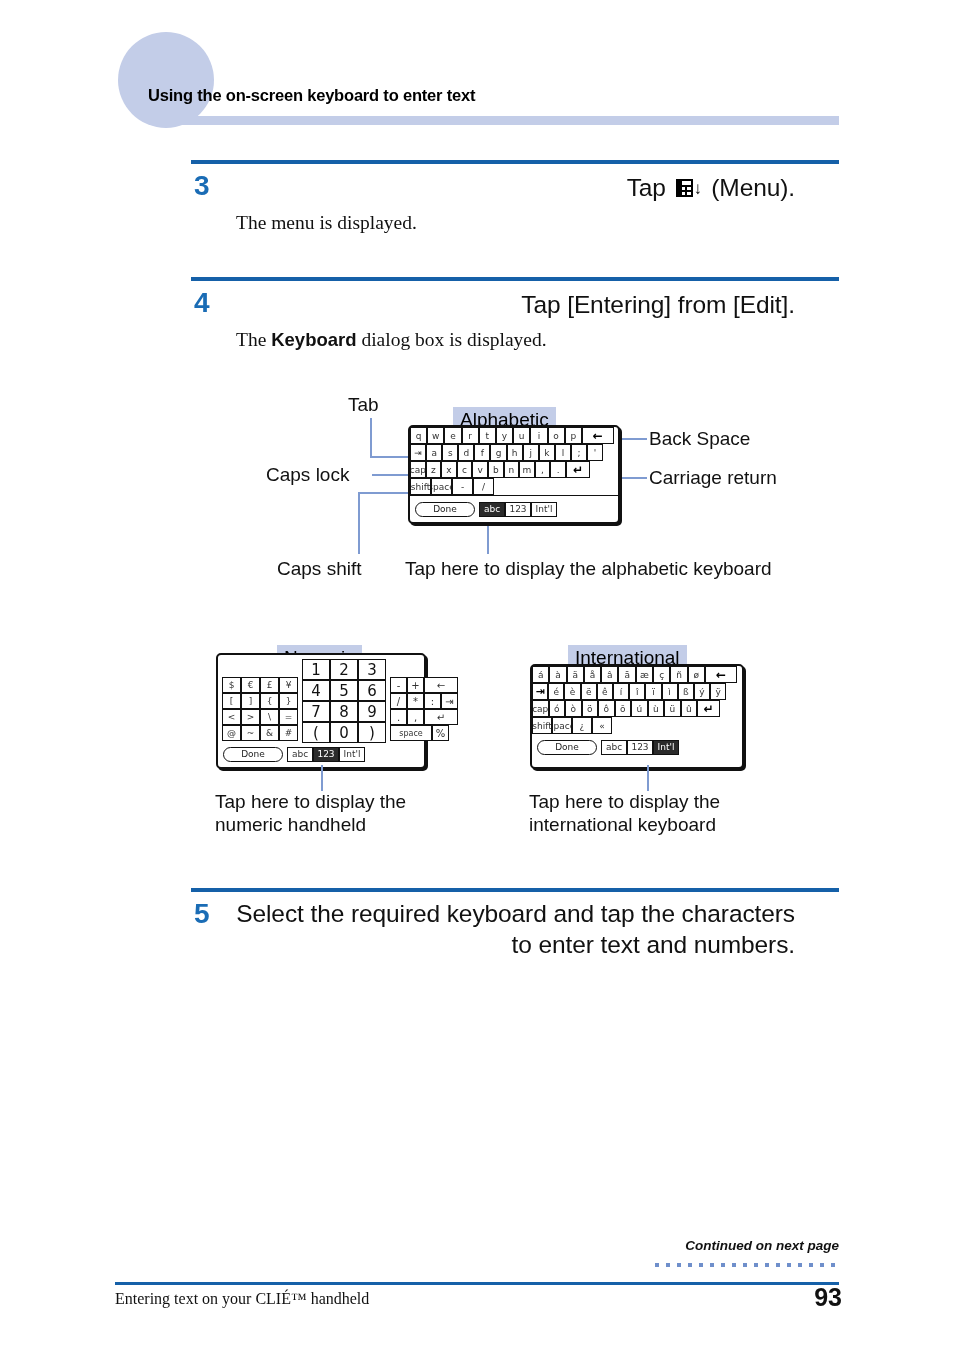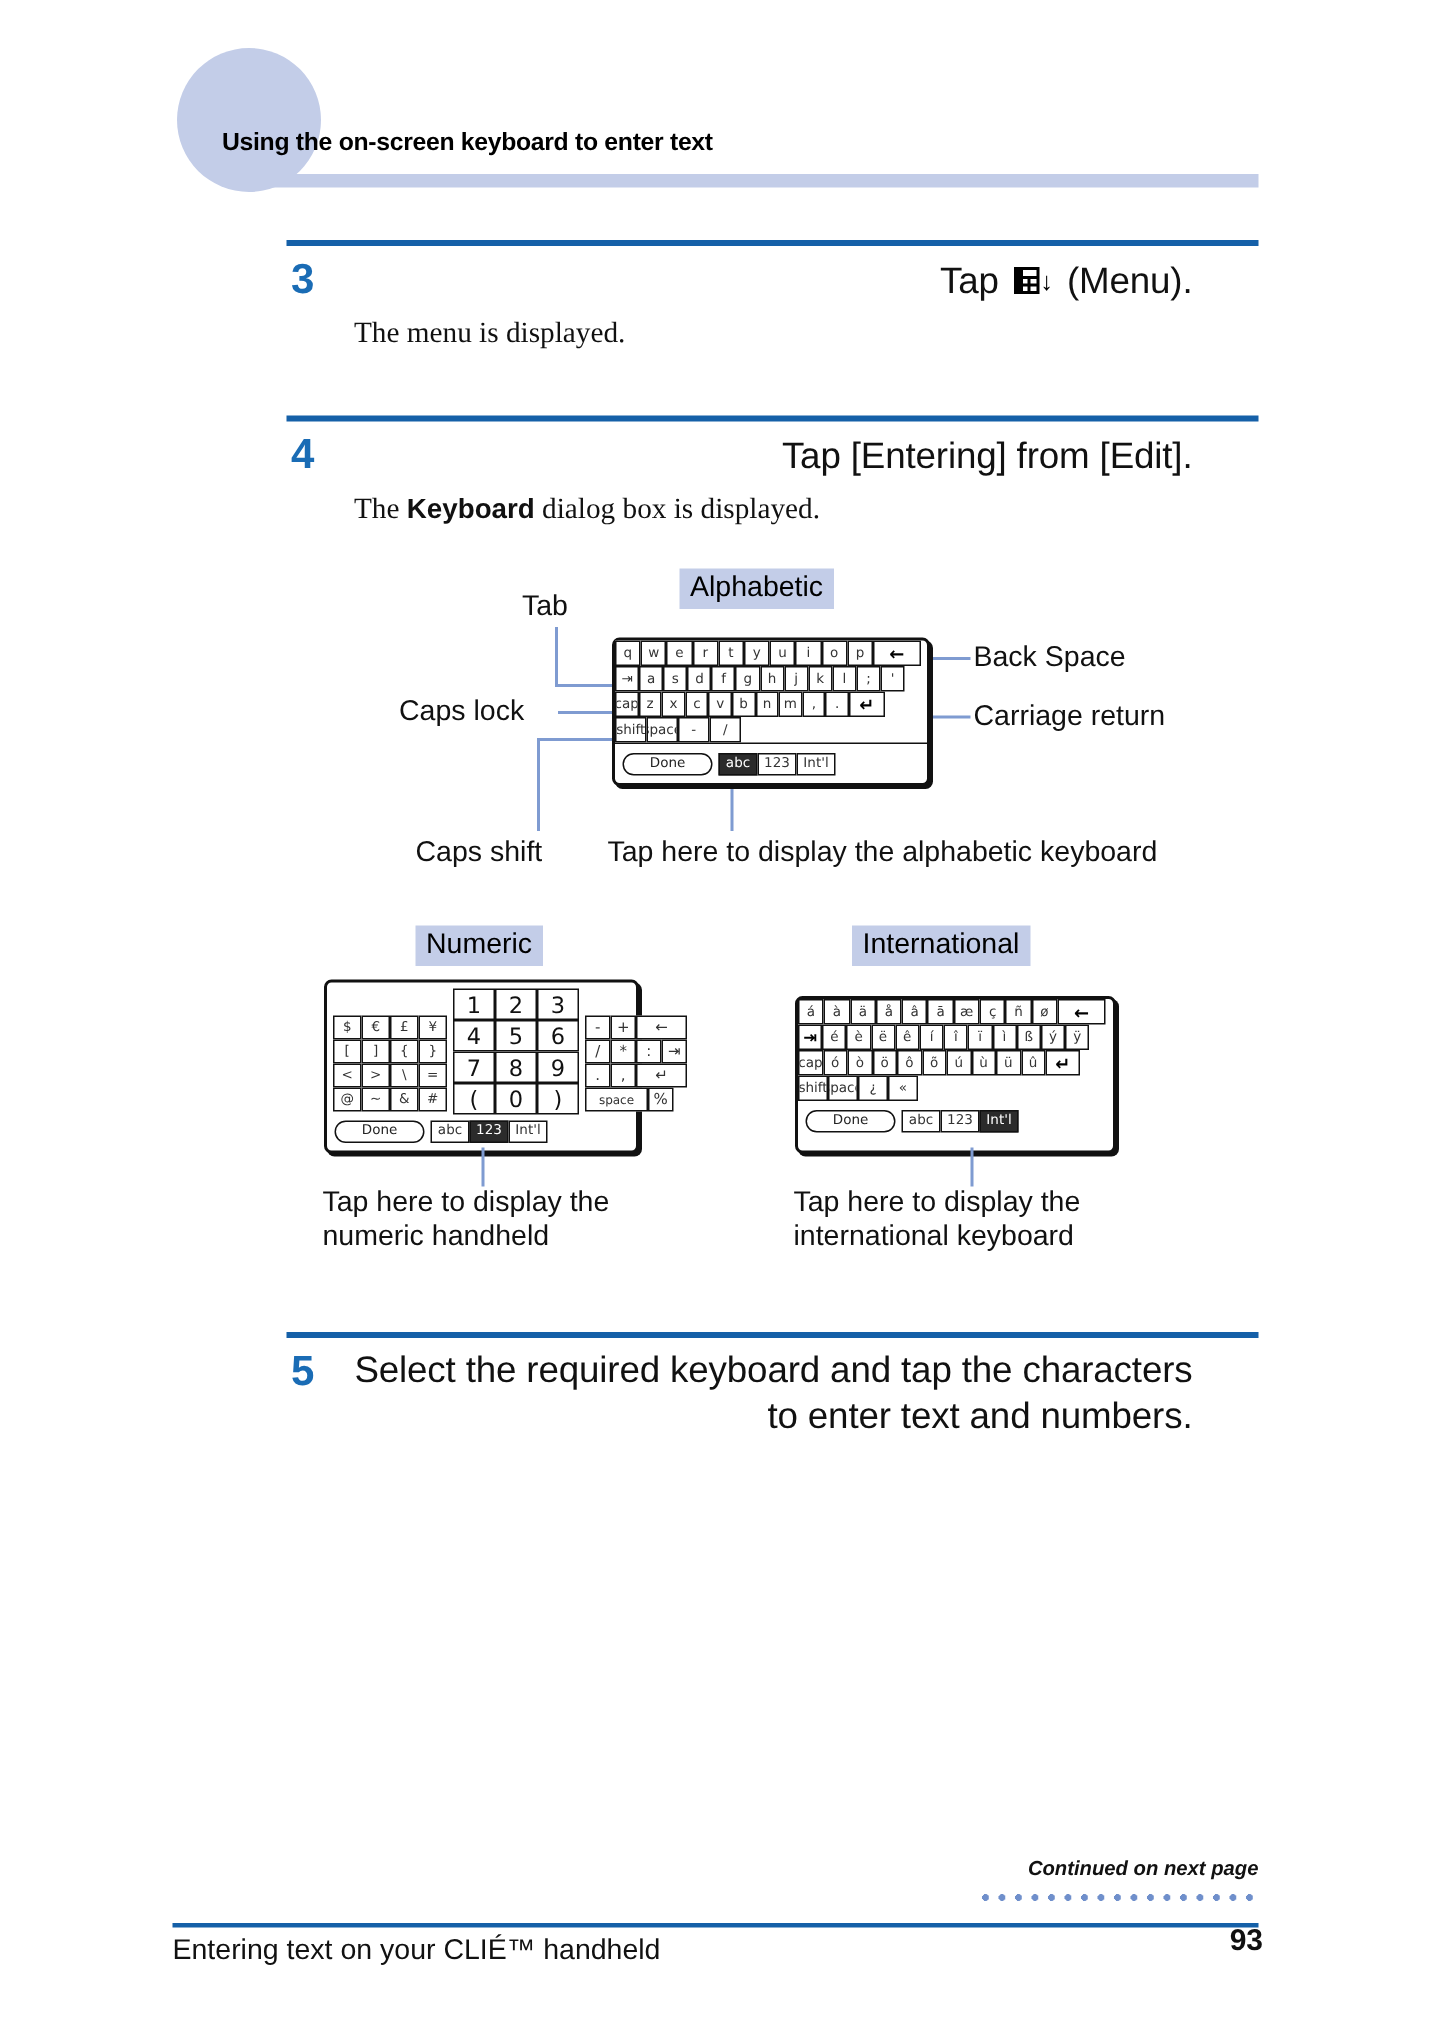--- a/index.html
+++ b/index.html
@@ -48,21 +48,21 @@
   .menu-icon .w3{position:absolute;left:6px;top:13px;width:3px;height:3px;background:#fff;}
   .menu-icon .w4{position:absolute;left:11px;top:8px;width:4px;height:3px;background:#fff;}
   .menu-icon .w5{position:absolute;left:11px;top:13px;width:4px;height:3px;background:#fff;}
   .menu-icon .arr{position:absolute;left:18px;top:1px;font-size:17px;line-height:17px;color:#000;}
 
   .bsarrow{font-family:"DejaVu Sans",sans-serif;font-weight:bold;font-size:20px;}
 
   
   .cap-label{
     position:absolute;background:#c3cde8;color:#000;font-size:19px;
-    padding:2px 7px 3px 7px;font-family:"Liberation Sans", sans-serif;white-space:nowrap;
+    padding:2px 7px 3px 7px;font-family:"Liberation Sans", sans-serif;white-space:nowrap;margin-top:28px;
   }
   .anno{
     position:absolute;font-size:19px;color:#111;white-space:nowrap;
     font-family:"Liberation Sans", sans-serif;line-height:1.2;
   }
   .lead{position:absolute;background:#7f9bd1;}
   .lead-h{height:2px;}
   .lead-v{width:2px;}
   .dot{position:absolute;width:6px;height:6px;border-radius:50%;background:#6f8fcb;}
 
@@ -131,23 +131,23 @@
 
   
   .cont-note{
     position:absolute;right:115px;top:1238px;font-size:13.5px;font-weight:bold;
     font-style:italic;color:#111;font-family:"Liberation Sans", sans-serif;
   }
   .dots{position:absolute;right:115px;top:1262px;width:185px;height:6px;
     background-image:radial-gradient(circle at 3px 3px, #6f8fcb 2.2px, transparent 2.4px);
     background-size:11px 6px;}
   .foot-rule{position:absolute;left:115px;top:1282px;width:724px;height:3px;background:#1560a8;}
-  .foot-text{position:absolute;left:115px;top:1290px;font-size:19px;color:#111;
-    font-family:Liberation Sans, sans-serif;}
-  .foot-page{position:absolute;right:112px;top:1283px;font-size:20px;font-weight:bold;color:#111;
+  .foot-text{position:absolute;left:115px;top:1290px;font-size:16px;color:#111;
+    font-family:Liberation Serif, serif;}
+  .foot-page{position:absolute;right:112px;top:1283px;font-size:25px;font-weight:bold;color:#111;
     font-family:"Liberation Sans", sans-serif;}
 </style>
 </head>
 <body>
 
 <div class="page">
 
   <div class="hdr-circle"></div>
   <div class="hdr-title">Using the on-screen keyboard to enter text</div>
   <div class="hdr-bar"></div>

